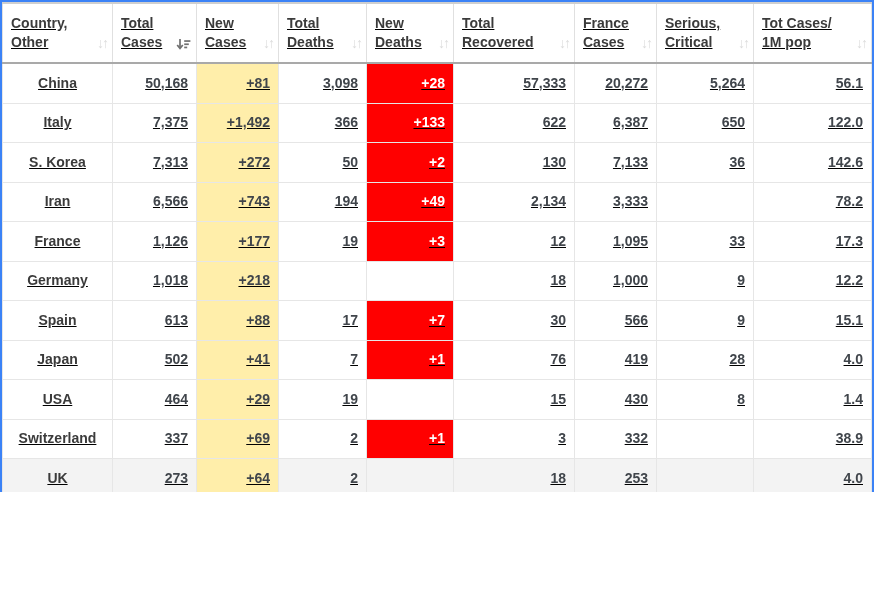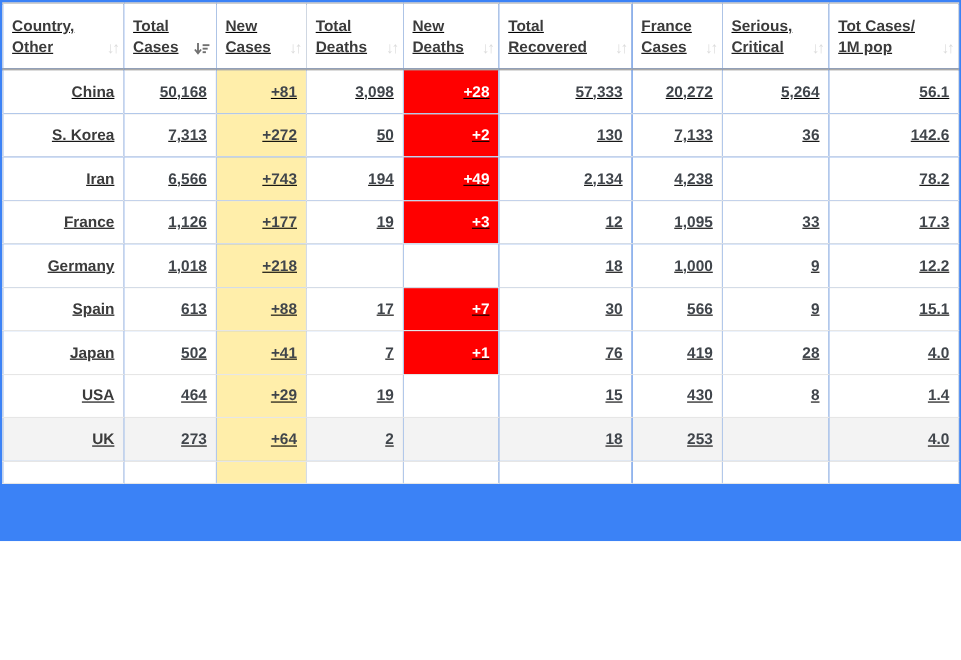--- a/index.html
+++ b/index.html
@@ -36,21 +36,21 @@
     color: #40454b;
     line-height: 19px;
     padding: 9.75px 8px;
     border: 1px solid #e6e6e6;
     vertical-align: top;
     background: #fff;
     white-space: nowrap;
     overflow: hidden;
   }
   td.num { text-align: right; }
-  td.country { text-align: right; color: #3b3b3b; }
+  td.country { text-align: center; color: #3b3b3b; }
   td.yellow { background: #FFEEAA; }
   td.red { background: #FF0000; color: #ffffff; }
   tr.shaded td { background: #f3f3f3; }
   tr.shaded td.yellow { background: #FFEEAA; }
   td.country .wrap { white-space: normal; }
   .dp-link {
     color: #00AEEF;
     font-style: italic;
     font-weight: bold;
     cursor: pointer;
@@ -138,38 +138,49 @@
           <td class="num">50,168</td>
           <td class="num yellow">+81</td>
           <td class="num">3,098</td>
           <td class="num red">+28</td>
           <td class="num">57,333</td>
           <td class="num">20,272</td>
           <td class="num">5,264</td>
           <td class="num">56.1</td>
         </tr>
         <tr>
+          <td class="country">Italy</td>
+          <td class="num">7,375</td>
+          <td class="num yellow">+1,492</td>
+          <td class="num">366</td>
+          <td class="num red">+133</td>
+          <td class="num">622</td>
+          <td class="num">6,387</td>
+          <td class="num">650</td>
+          <td class="num">122.0</td>
+        </tr>
+        <tr>
           <td class="country">S. Korea</td>
           <td class="num">7,313</td>
           <td class="num yellow">+272</td>
           <td class="num">50</td>
           <td class="num red">+2</td>
           <td class="num">130</td>
           <td class="num">7,133</td>
           <td class="num">36</td>
           <td class="num">142.6</td>
         </tr>
         <tr>
           <td class="country">Iran</td>
           <td class="num">6,566</td>
           <td class="num yellow">+743</td>
           <td class="num">194</td>
           <td class="num red">+49</td>
           <td class="num">2,134</td>
-          <td class="num">4,238</td>
+          <td class="num">3,333</td>
           <td class="num"></td>
           <td class="num">78.2</td>
         </tr>
         <tr>
           <td class="country">France</td>
           <td class="num">1,126</td>
           <td class="num yellow">+177</td>
           <td class="num">19</td>
           <td class="num red">+3</td>
           <td class="num">12</td>
@@ -214,20 +225,31 @@
           <td class="country">USA</td>
           <td class="num">464</td>
           <td class="num yellow">+29</td>
           <td class="num">19</td>
           <td class="num"></td>
           <td class="num">15</td>
           <td class="num">430</td>
           <td class="num">8</td>
           <td class="num">1.4</td>
         </tr>
+        <tr>
+          <td class="country">Switzerland</td>
+          <td class="num">337</td>
+          <td class="num yellow">+69</td>
+          <td class="num">2</td>
+          <td class="num red">+1</td>
+          <td class="num">3</td>
+          <td class="num">332</td>
+          <td class="num"></td>
+          <td class="num">38.9</td>
+        </tr>
         <tr class="shaded">
           <td class="country">UK</td>
           <td class="num">273</td>
           <td class="num yellow">+64</td>
           <td class="num">2</td>
           <td class="num"></td>
           <td class="num">18</td>
           <td class="num">253</td>
           <td class="num"></td>
           <td class="num">4.0</td>

